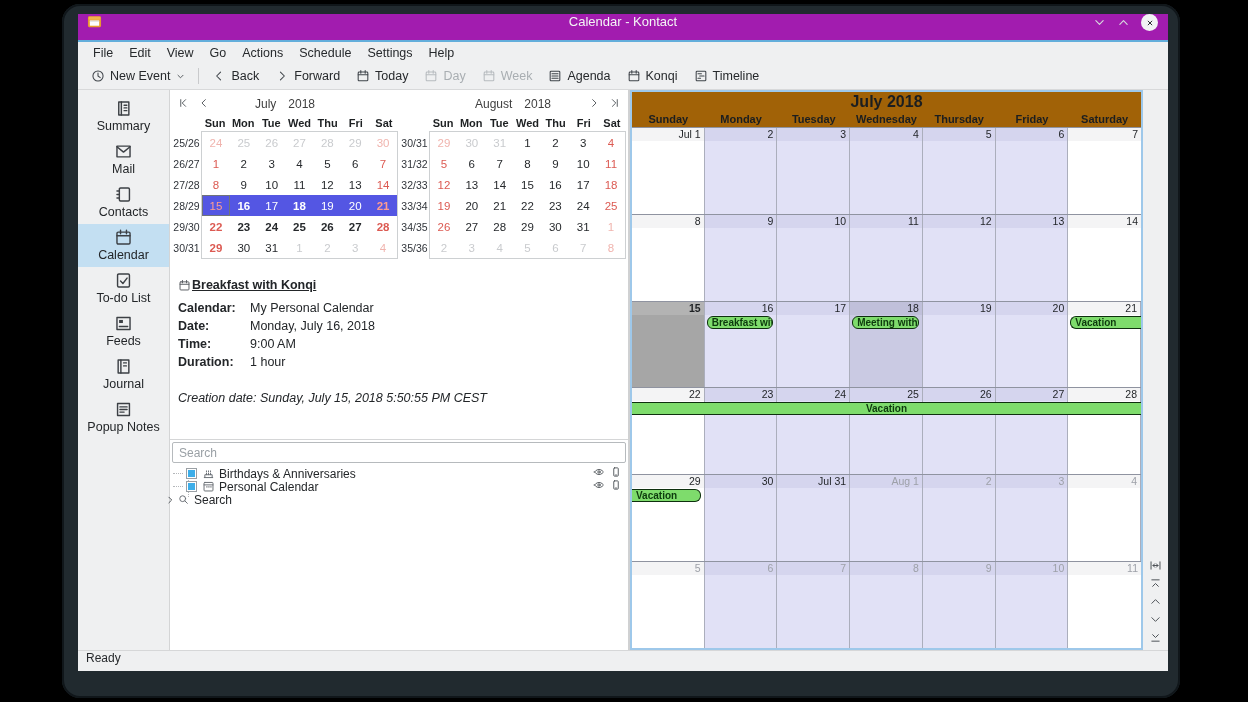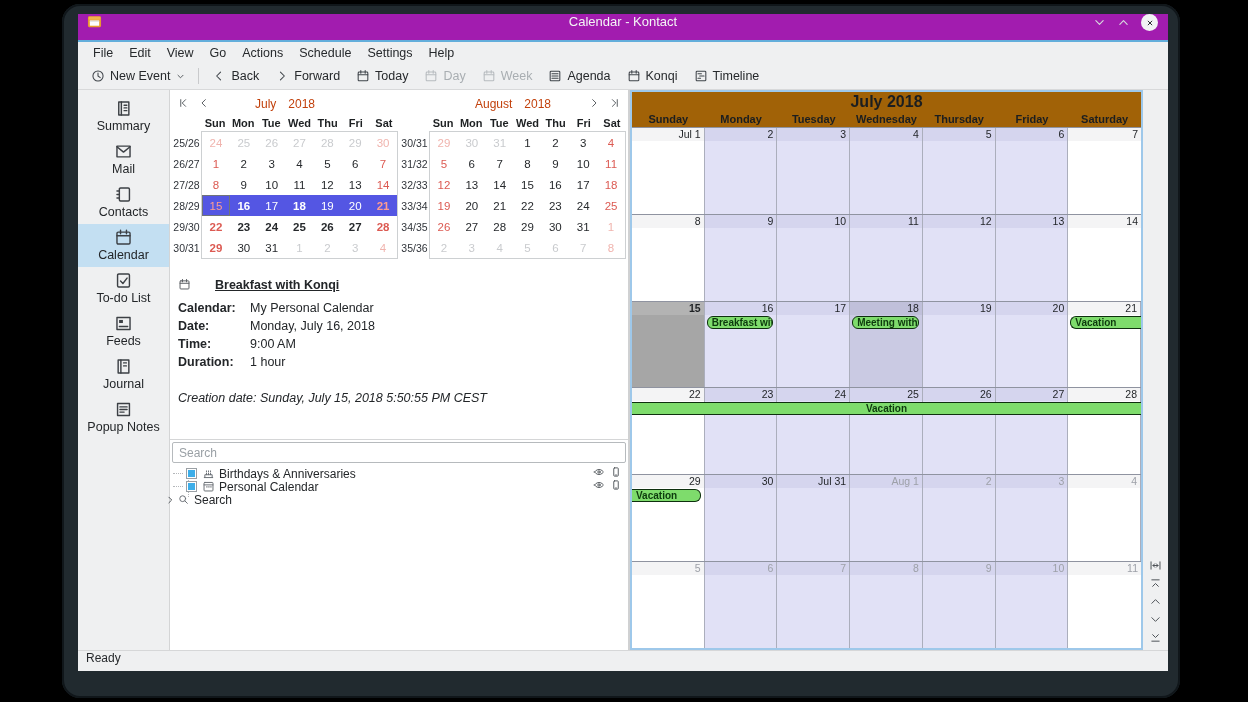--- a/index.html
+++ b/index.html
@@ -36,42 +36,42 @@
   color:#232629;font-size:12.5px}
 .side-item .sicon{color:#3c4045;display:flex}
 .side-item.selected{background:#c3dff2}
 
 .middle{width:460px;flex:none;background:#fff;border-right:2px solid #d0d1d2;position:relative;
   display:flex;flex-direction:column}
 .datenav{height:177px;flex:none;position:relative;padding-top:5px}
 .mini{position:absolute;top:5px;width:226px}
 .mini.july{left:2px}.mini.august{left:230px}
 .mini-head{height:18px;position:relative;display:flex;align-items:center;justify-content:center;
-  font-size:12px;color:#c2410c;gap:12px}
+  font-size:12px;color:#404040;gap:12px}
 .navbtns{position:absolute;top:0;height:18px;display:flex;align-items:center;gap:9px;color:#4a4f54}
 .navbtns.left{left:5px}.navbtns.right{right:5px}
 .mini-body{display:flex;margin-top:2px}
 .weekcol{width:29px;flex:none;padding-top:17px}
 .weekcol .wk{height:21px;font-size:10.5px;color:#30343a;display:flex;align-items:center;justify-content:center}
 .daysarea{flex:1}
 .dayhead{display:grid;grid-template-columns:repeat(7,1fr);height:16px;font-weight:bold;font-size:11px;color:#1d2022}
 .dayhead span{display:flex;align-items:center;justify-content:center}
 .daygrid{border:1px solid #cdd0d2;background:#fff;display:grid;grid-template-columns:repeat(7,1fr);
   grid-auto-rows:21px}
 .dn-cell{display:flex;align-items:center;justify-content:center;font-size:11.5px;color:#26292c}
 .dn-cell.red{color:#dc5a52}
 .dn-cell.out{color:#c9cbce}
 .dn-cell.out.red{color:#f0b4ae}
 .dn-cell.bold{font-weight:bold}
 .dn-cell.selw{background:#5456e3;color:#fff}
 .dn-cell.selw.red{color:#ff9d90}
 .dn-cell.selw.today{box-shadow:inset 0 0 0 1px #70737a}
 
 .eventview{padding:11px 6px 0 8px;font-size:12.5px;color:#232629;flex:none}
-.ev-title-row{display:flex;gap:24px}
+.ev-title-row{display:flex;align-items:center;gap:1px}
 .ev-title-row .eicon{color:#5a5f64;display:flex}
 .ev-title{font-weight:bold;text-decoration:underline}
 .ev-rows{margin-top:9px;display:grid;grid-template-columns:72px 1fr;row-gap:4px}
 .ev-label{font-weight:bold}
 .ev-creation{margin-top:22px;font-style:italic}
 
 .bottom-section{position:absolute;top:349px;left:0;right:0;bottom:0;border-top:1px solid #d5d6d7;background:#fff}
 .searchbox{display:block;width:calc(100% - 4px);margin:2px;height:21px;border:1px solid #b6babd;
   border-radius:2px;font-size:12px;padding:0 6px;color:#232629;outline:none;font-family:inherit;background:#fff}
 .searchbox::placeholder{color:#9aa0a5}

